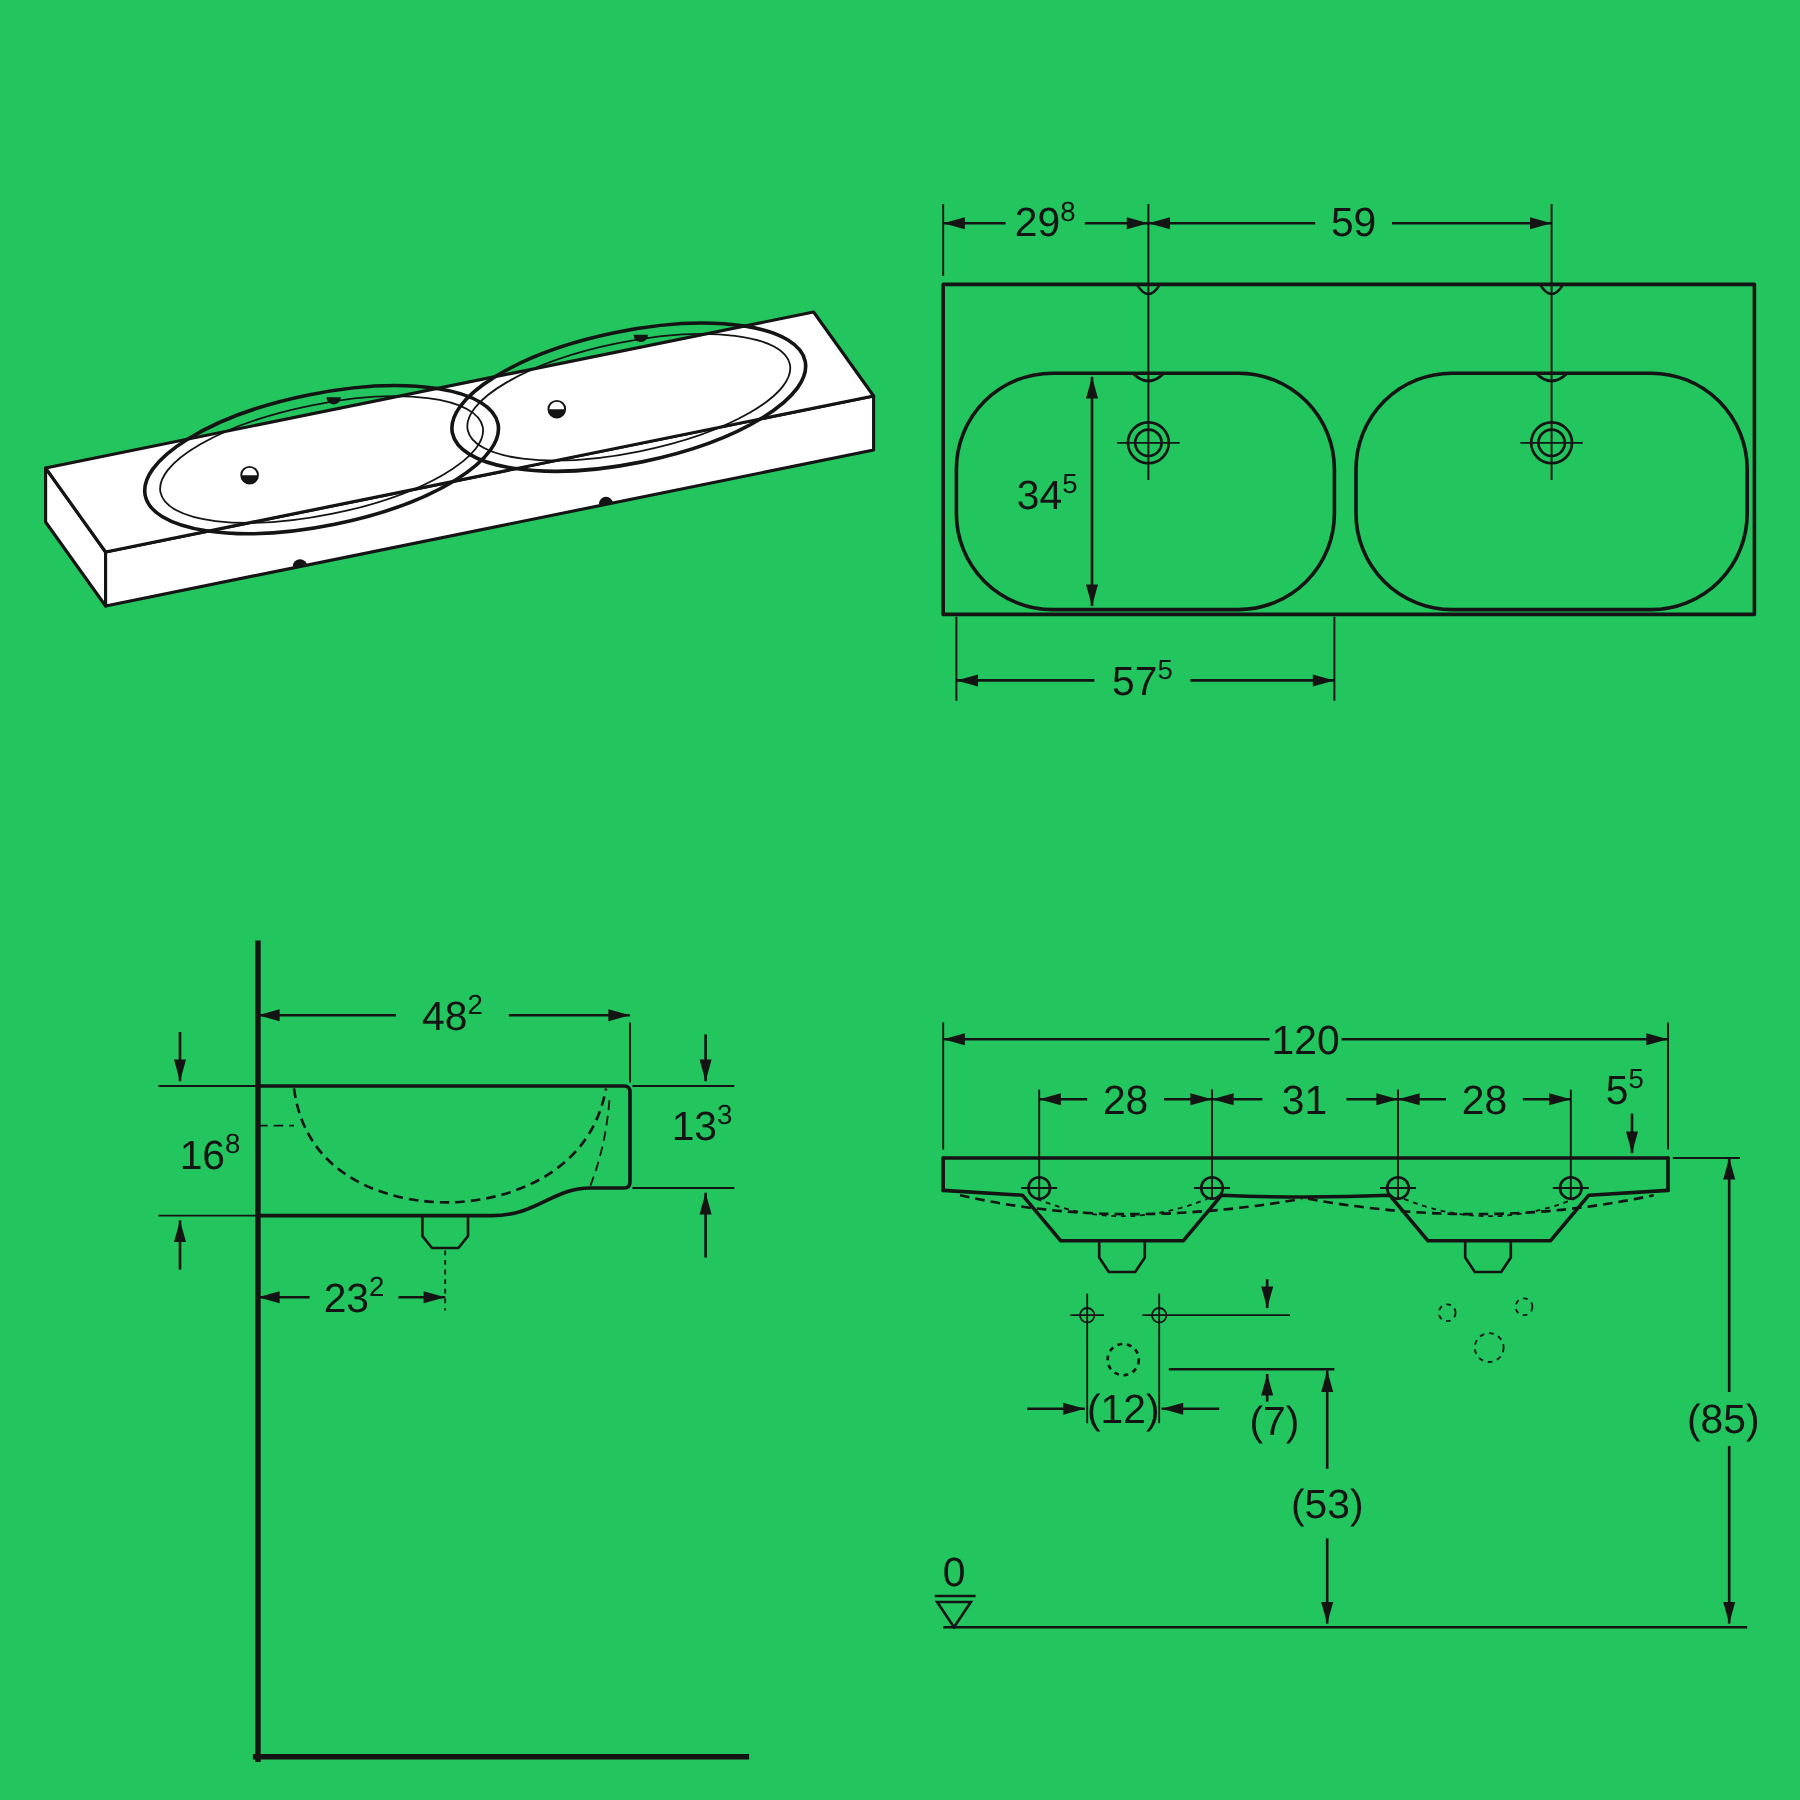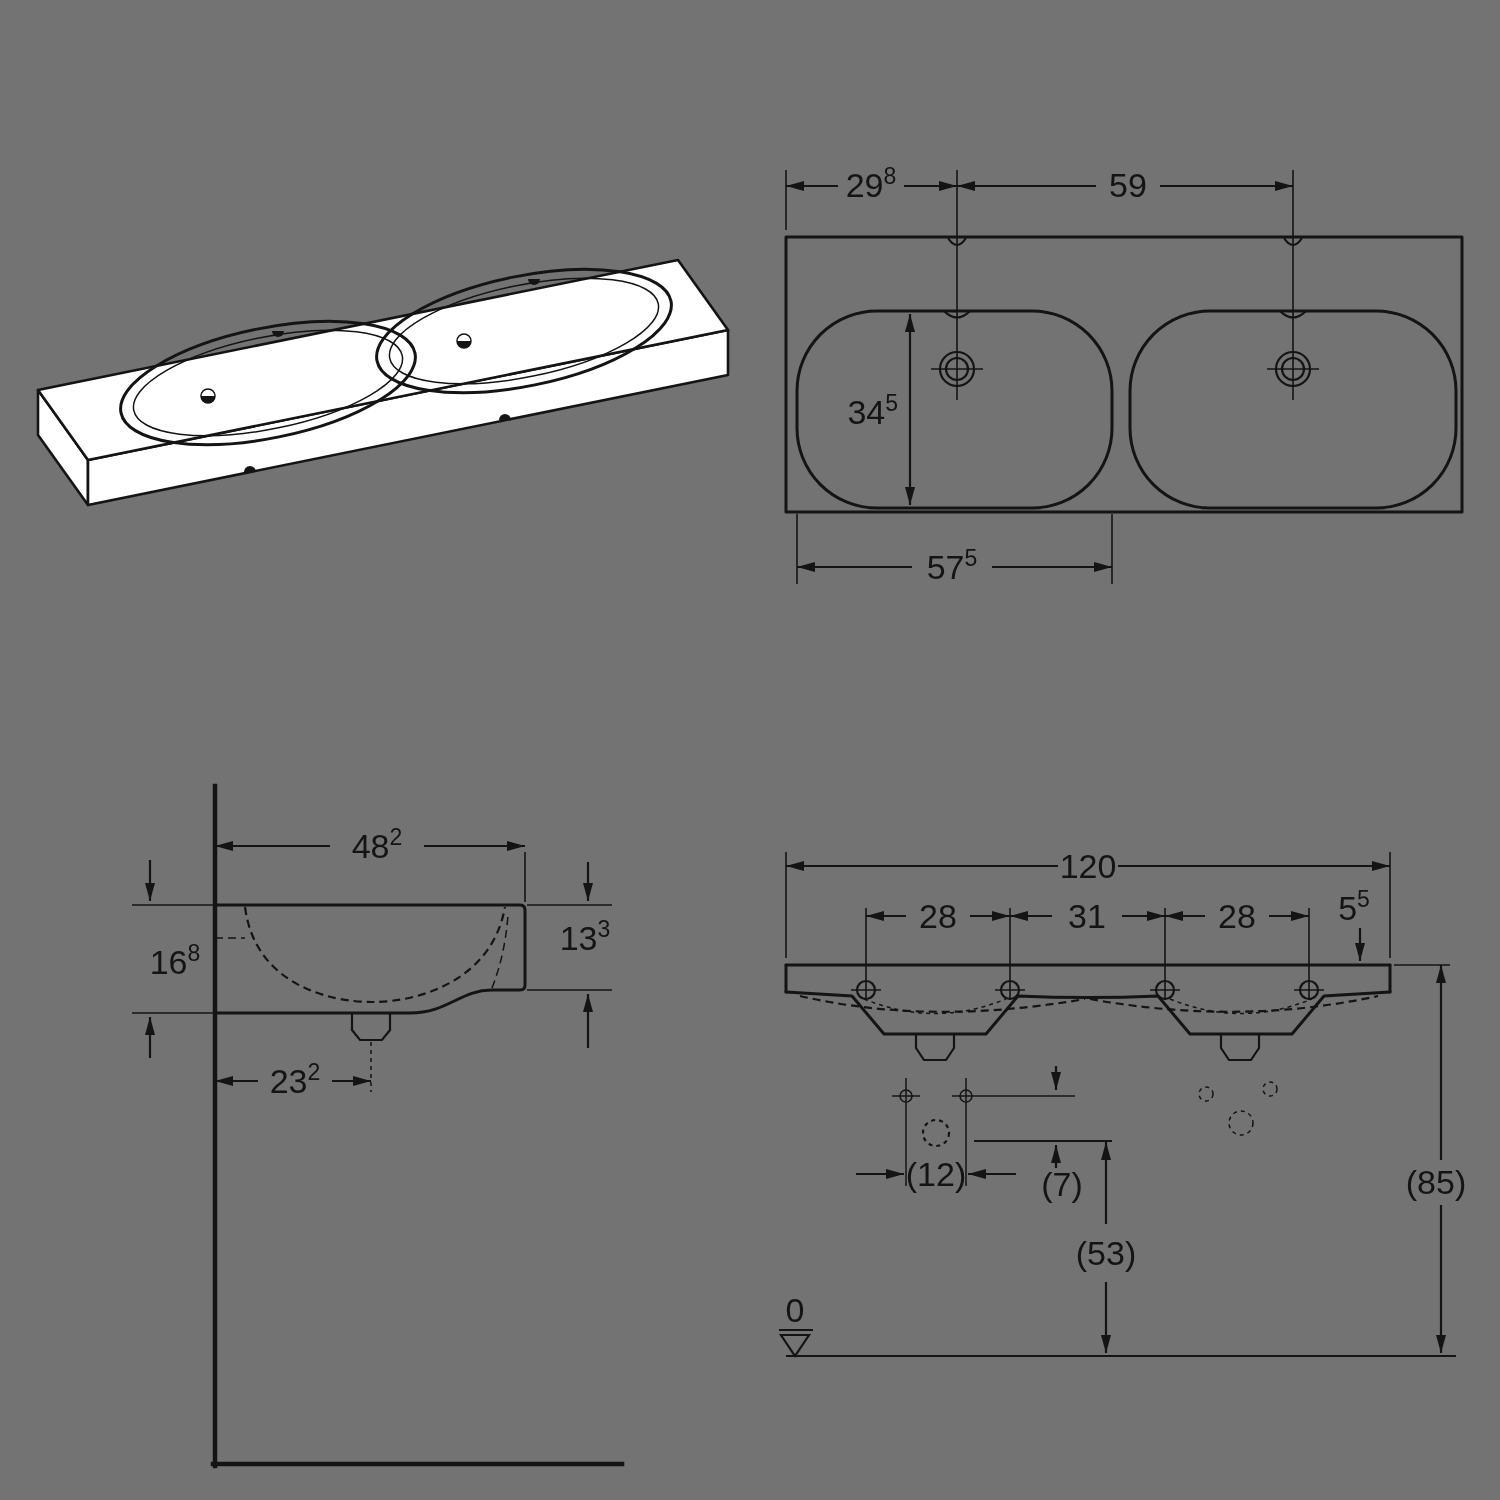--- a/index.html
+++ b/index.html
@@ -1,16 +1,16 @@
 <!DOCTYPE html>
 <html><head>
 <meta charset="utf-8">
 <style>
   html,body{margin:0;padding:0;background:#ffffff;}
-  .canvas{width:1500px;height:1500px;position:relative;background:#737373;overflow:hidden;}
+  .canvas{width:1500px;height:1500px;position:relative;background:#22c55e;overflow:hidden;}
   svg{display:block;}
   .lw-main{stroke:#141414;stroke-width:3;fill:none;stroke-linejoin:round;stroke-linecap:round;}
   .lw-thick{stroke:#141414;stroke-width:4.5;fill:none;stroke-linecap:square;}
   .lw-dim{stroke:#141414;stroke-width:2.2;fill:none;}
   .lw-ext{stroke:#141414;stroke-width:1.6;fill:none;}
   .lw-thin{stroke:#141414;stroke-width:1.5;fill:none;}
   .dash{stroke-dasharray:8 5;}
   .dash2{stroke-dasharray:4 4;}
   .face{fill:#ffffff;stroke:#141414;stroke-width:2.6;stroke-linejoin:round;}
   .dim-text{font-family:"Liberation Sans",sans-serif;font-size:34px;fill:#141414;}

